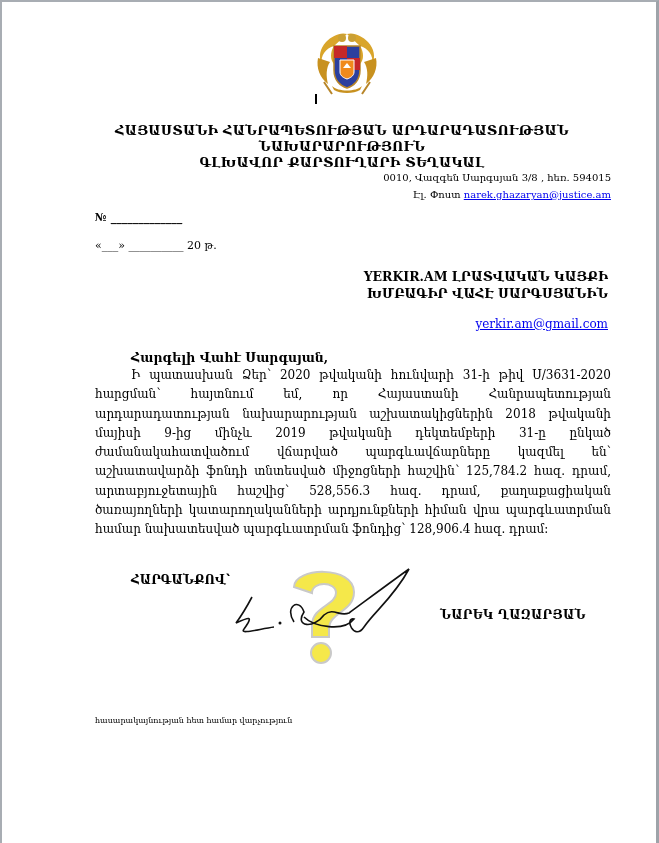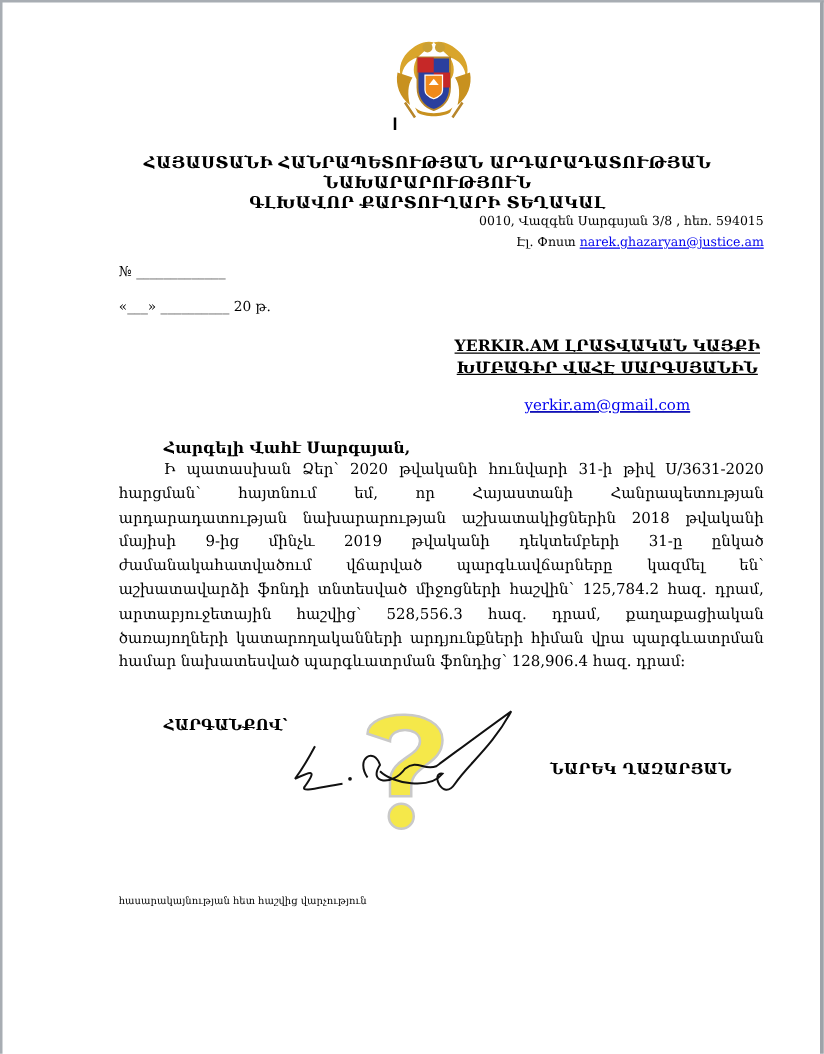--- a/index.html
+++ b/index.html
@@ -32,22 +32,22 @@
   }
   .contact {
     position: absolute; right: 45px; top: 167px; text-align: right;
     font-size: 10px; line-height: 17px;
   }
   .contact a, .recipient a { color: #0000ee; text-decoration: underline; }
   .meta {
     position: absolute; left: 93px; font-size: 11px;
   }
   .recipient {
-    position: absolute; right: 48px; top: 266px; text-align: center;
-    font-weight: bold; font-size: 12.5px; line-height: 17px; text-decoration: underline;
+    position: absolute; right: 48px; top: 266px; text-align: right;
+    font-weight: bold; font-size: 12.5px; line-height: 17px;
   }
   .recipient .email { font-weight: normal; font-size: 12px; margin-top: 14px; }
   .salutation {
     position: absolute; left: 129px; top: 348px; font-weight: bold; font-size: 12.5px;
   }
   .body-text {
     position: absolute; left: 93px; top: 364px; width: 516px;
     font-size: 12px; line-height: 19.3px; text-align: justify;
     text-indent: 36px;
   }
@@ -91,21 +91,21 @@
   </div>
 
   <div class="contact">
     <div>0010, Վազգեն Սարգսյան 3/8 , հեռ. 594015</div>
     <div>
       <span>Էլ. Փոստ</span>
       <a>narek.ghazaryan@justice.am</a>
     </div>
   </div>
 
-  <div class="meta" style="top:209px;">№ _____________</div>
+  <div class="meta" style="top:209px;font-weight:bold;">№ _____________</div>
   <div class="meta" style="top:237px;">«___»  __________  20  թ.</div>
 
   <div class="recipient">
     <div>YERKIR.AM  ԼՐԱՏՎԱԿԱՆ ԿԱՅՔԻ</div>
     <div>ԽՄԲԱԳԻՐ ՎԱՀԷ ՍԱՐԳՍՅԱՆԻՆ</div>
     <div class="email"><a>yerkir.am@gmail.com</a></div>
   </div>
 
   <div class="salutation">Հարգելի Վահէ Սարգսյան,</div>
 
@@ -118,15 +118,15 @@
       <path d="M70 30 C70 10 130 8 130 35 C130 55 105 55 105 72 L105 80 L88 80 L88 68 C88 50 112 48 112 36 C112 24 88 24 88 36 Z" fill="#f5e84a" stroke="#c9c9c9" stroke-width="2"></path>
       <circle cx="97" cy="96" r="10" fill="#f5e84a" stroke="#c9c9c9" stroke-width="2"></circle>
     </g>
     <path d="M28 40 C20 55 15 62 12 66 C25 60 30 58 20 72 C15 78 35 72 50 70 M70 65 C60 50 75 40 80 55 C70 70 90 72 100 58 C110 50 115 60 125 56 C140 45 160 30 185 12 C170 40 150 55 140 70 C130 85 120 60 130 62 C120 75 90 70 80 60" fill="none" stroke="#111" stroke-width="1.6"></path>
     <circle cx="56" cy="66" r="1.5" fill="#111"></circle>
   </svg>
 
   <div class="signer">ՆԱՐԵԿ ՂԱԶԱՐՅԱՆ</div>
 
   <div class="footer-note">
-    <div>հասարակայնության հետ հաշվից վարչություն</div>
+    <div>հասարակայնության հետ համար վարչություն</div>
   </div>
 </div>
 
 </body></html>

